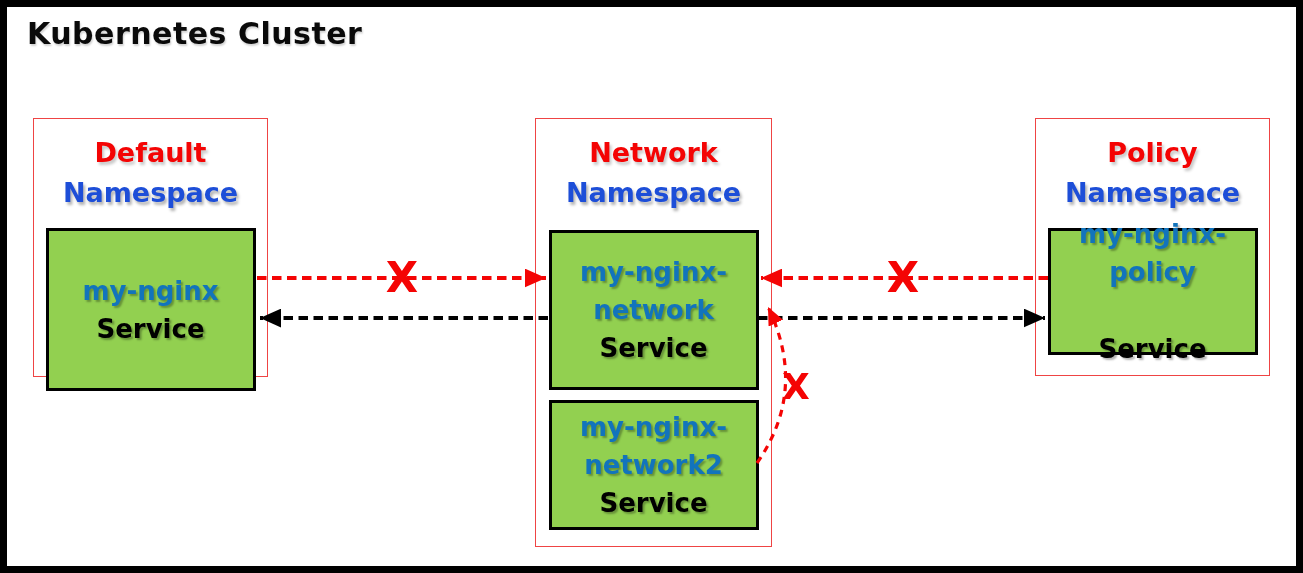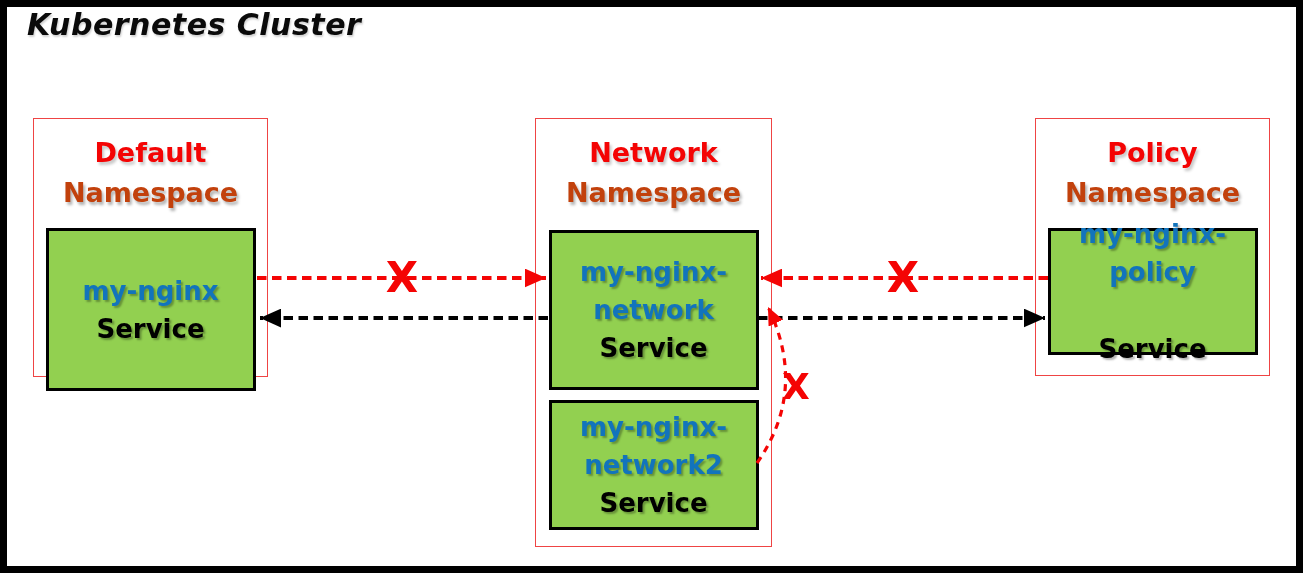--- a/index.html
+++ b/index.html
@@ -17,38 +17,37 @@
     position:relative;
     width:1303px; height:573px;
     background:#ffffff;
     overflow:hidden;
   }
   .cluster{
     position:absolute; inset:0;
     border:7px solid #000;
   }
   .title{
-    position:absolute; left:27px; top:7px;
+    position:absolute; left:27px; top:16px;
     font-size:30px; font-weight:bold; color:#0a0a0a;
     letter-spacing:.5px;
     text-shadow:1px 2px 2px rgba(0,0,0,.18);
-    font-style:italic;
   }
   .ns{
     position:absolute;
     background:#fff;
     border:1px solid #ef4444;
     text-align:center;
   }
   #ns-default{ left:33px;   top:118px; width:235px; height:259px; }
   #ns-network{ left:535px;  top:118px; width:237px; height:429px; }
   #ns-policy { left:1035px; top:118px; width:235px; height:258px; }
 
   .ns-label{
-    font-size:27px; font-weight:bold; line-height:40px; color:#c2410c;
+    font-size:27px; font-weight:bold; line-height:40px; color:#1d4ed8;
     text-shadow:2px 3px 3px rgba(0,0,0,.30);
   }
   .ns-label.red{ color:var(--red); margin-top:14px; text-shadow:2px 3px 3px rgba(0,0,0,.22); }
 
   .svc{
     position:absolute; left:50%; transform:translateX(-50%);
     width:210px;
     background:var(--green);
     border:3px solid #000;
     display:flex; flex-direction:column; justify-content:center; align-items:center;

